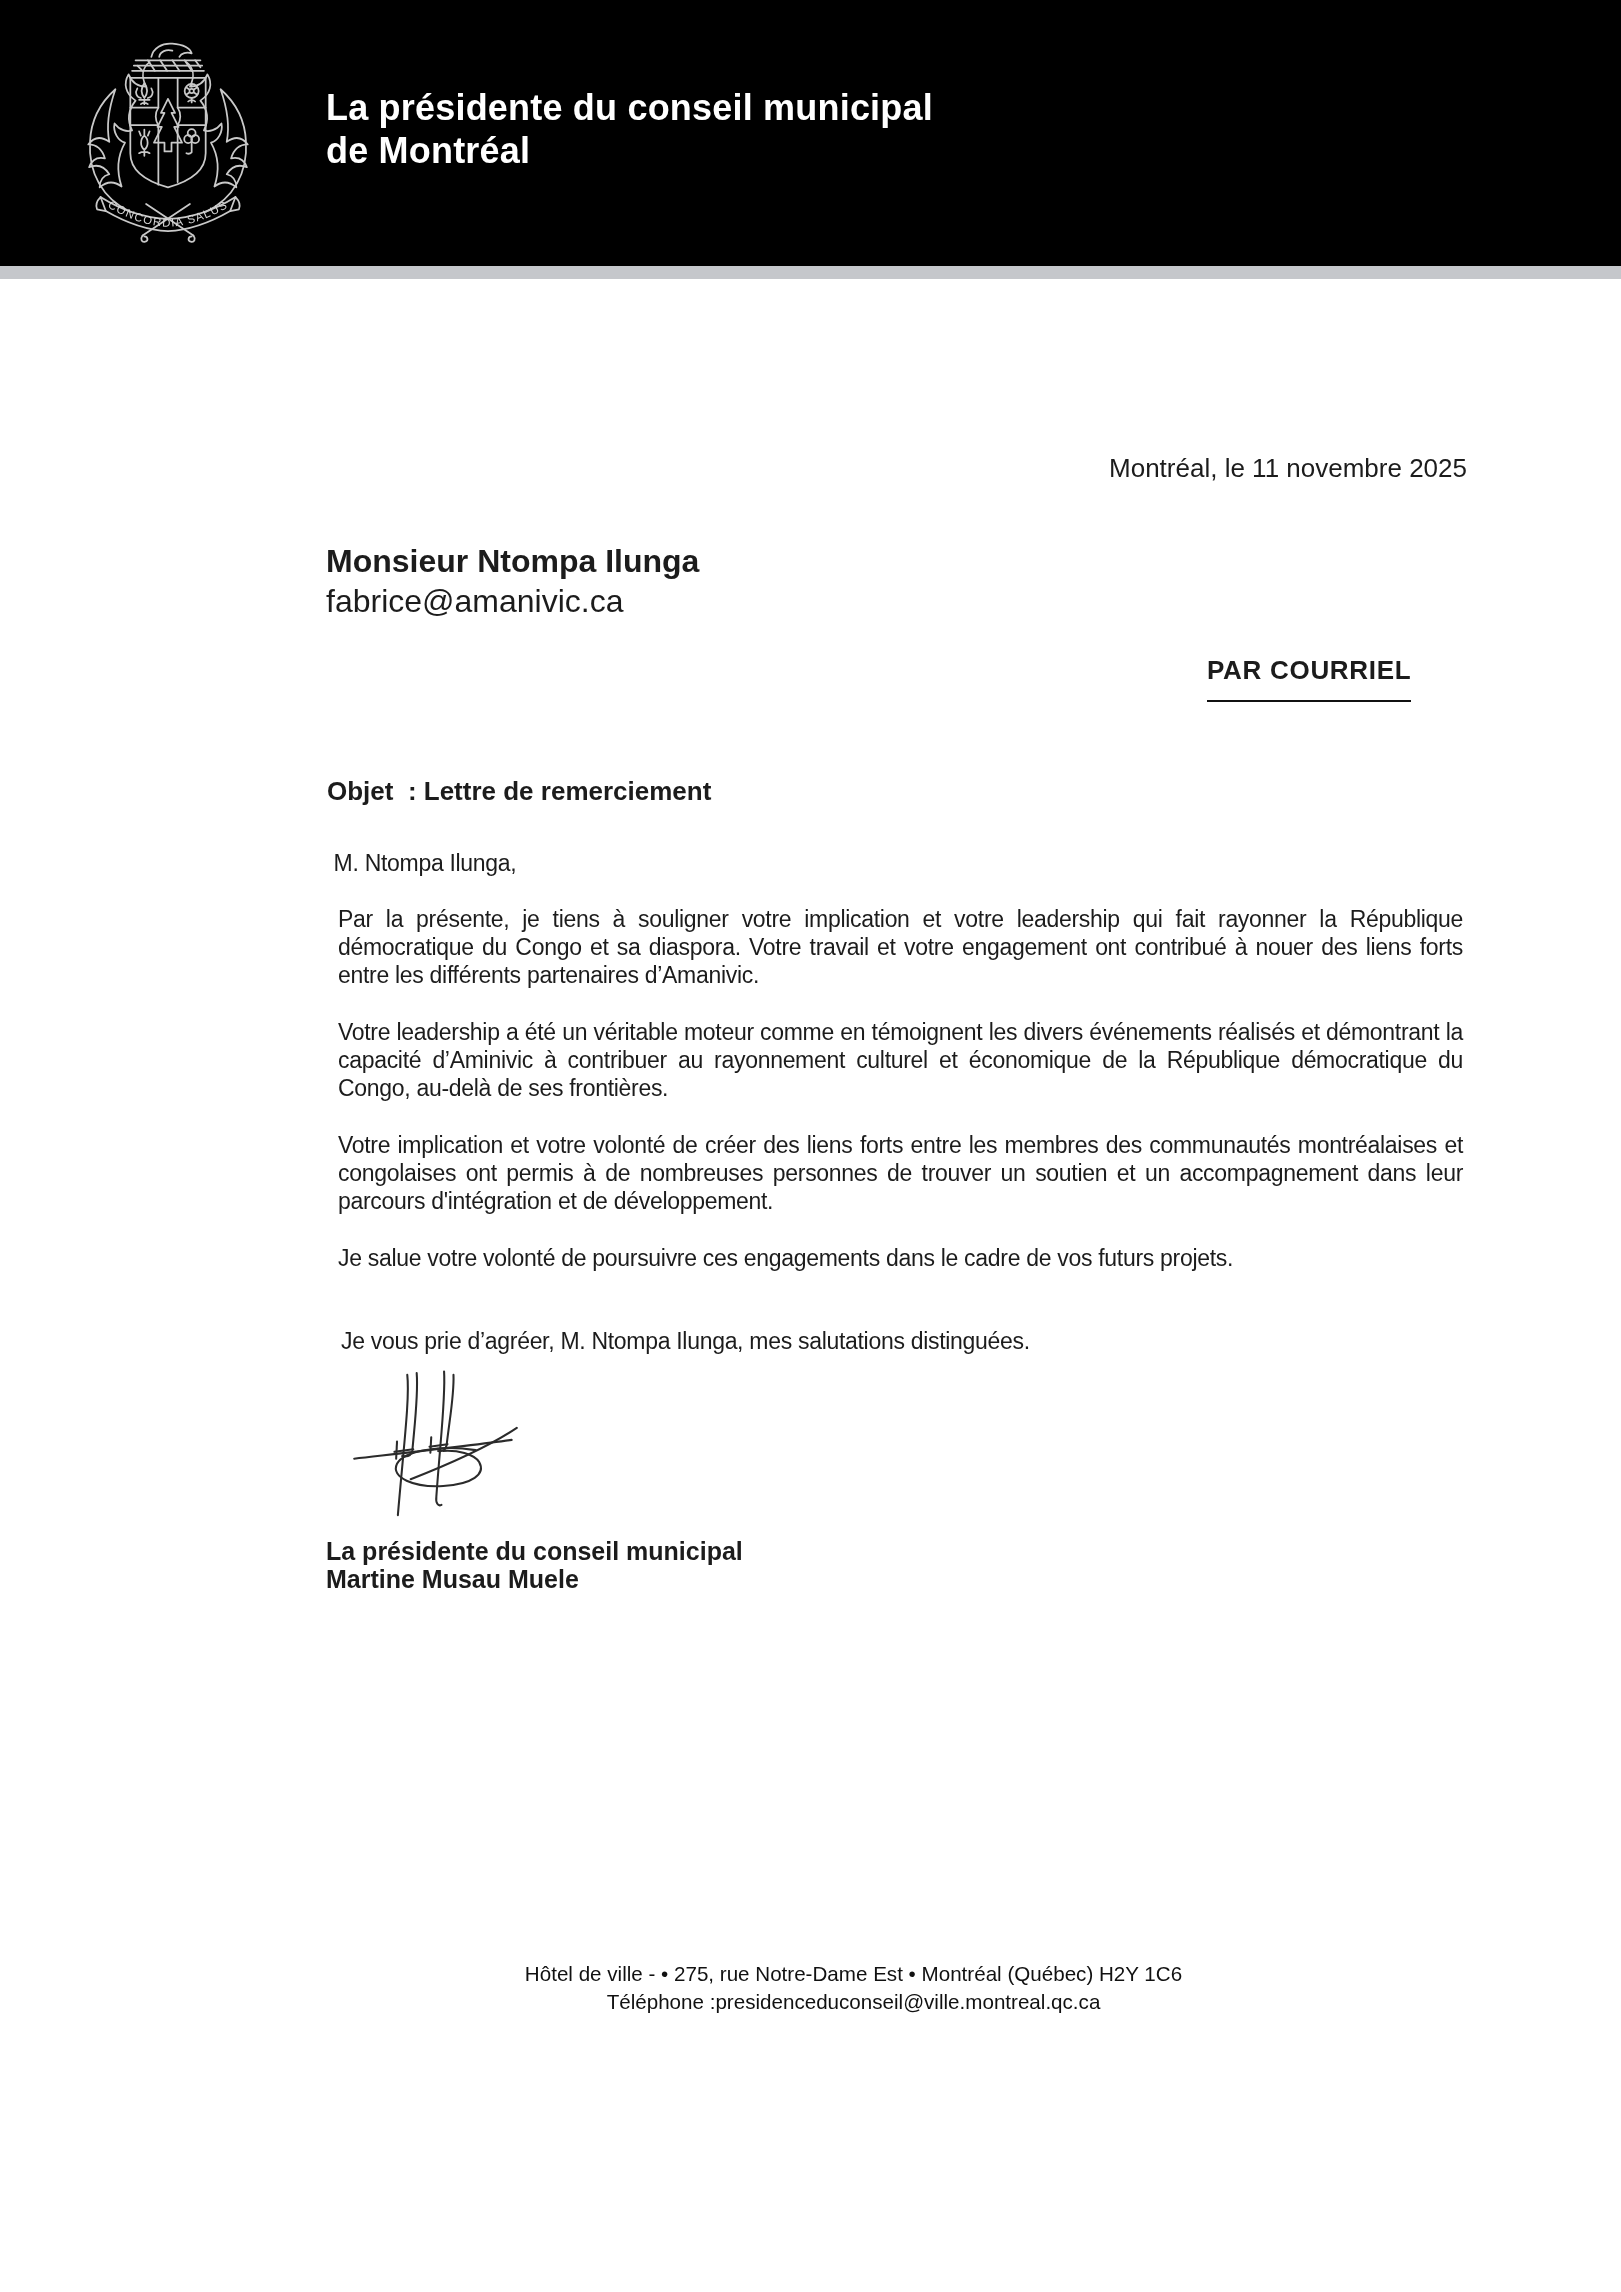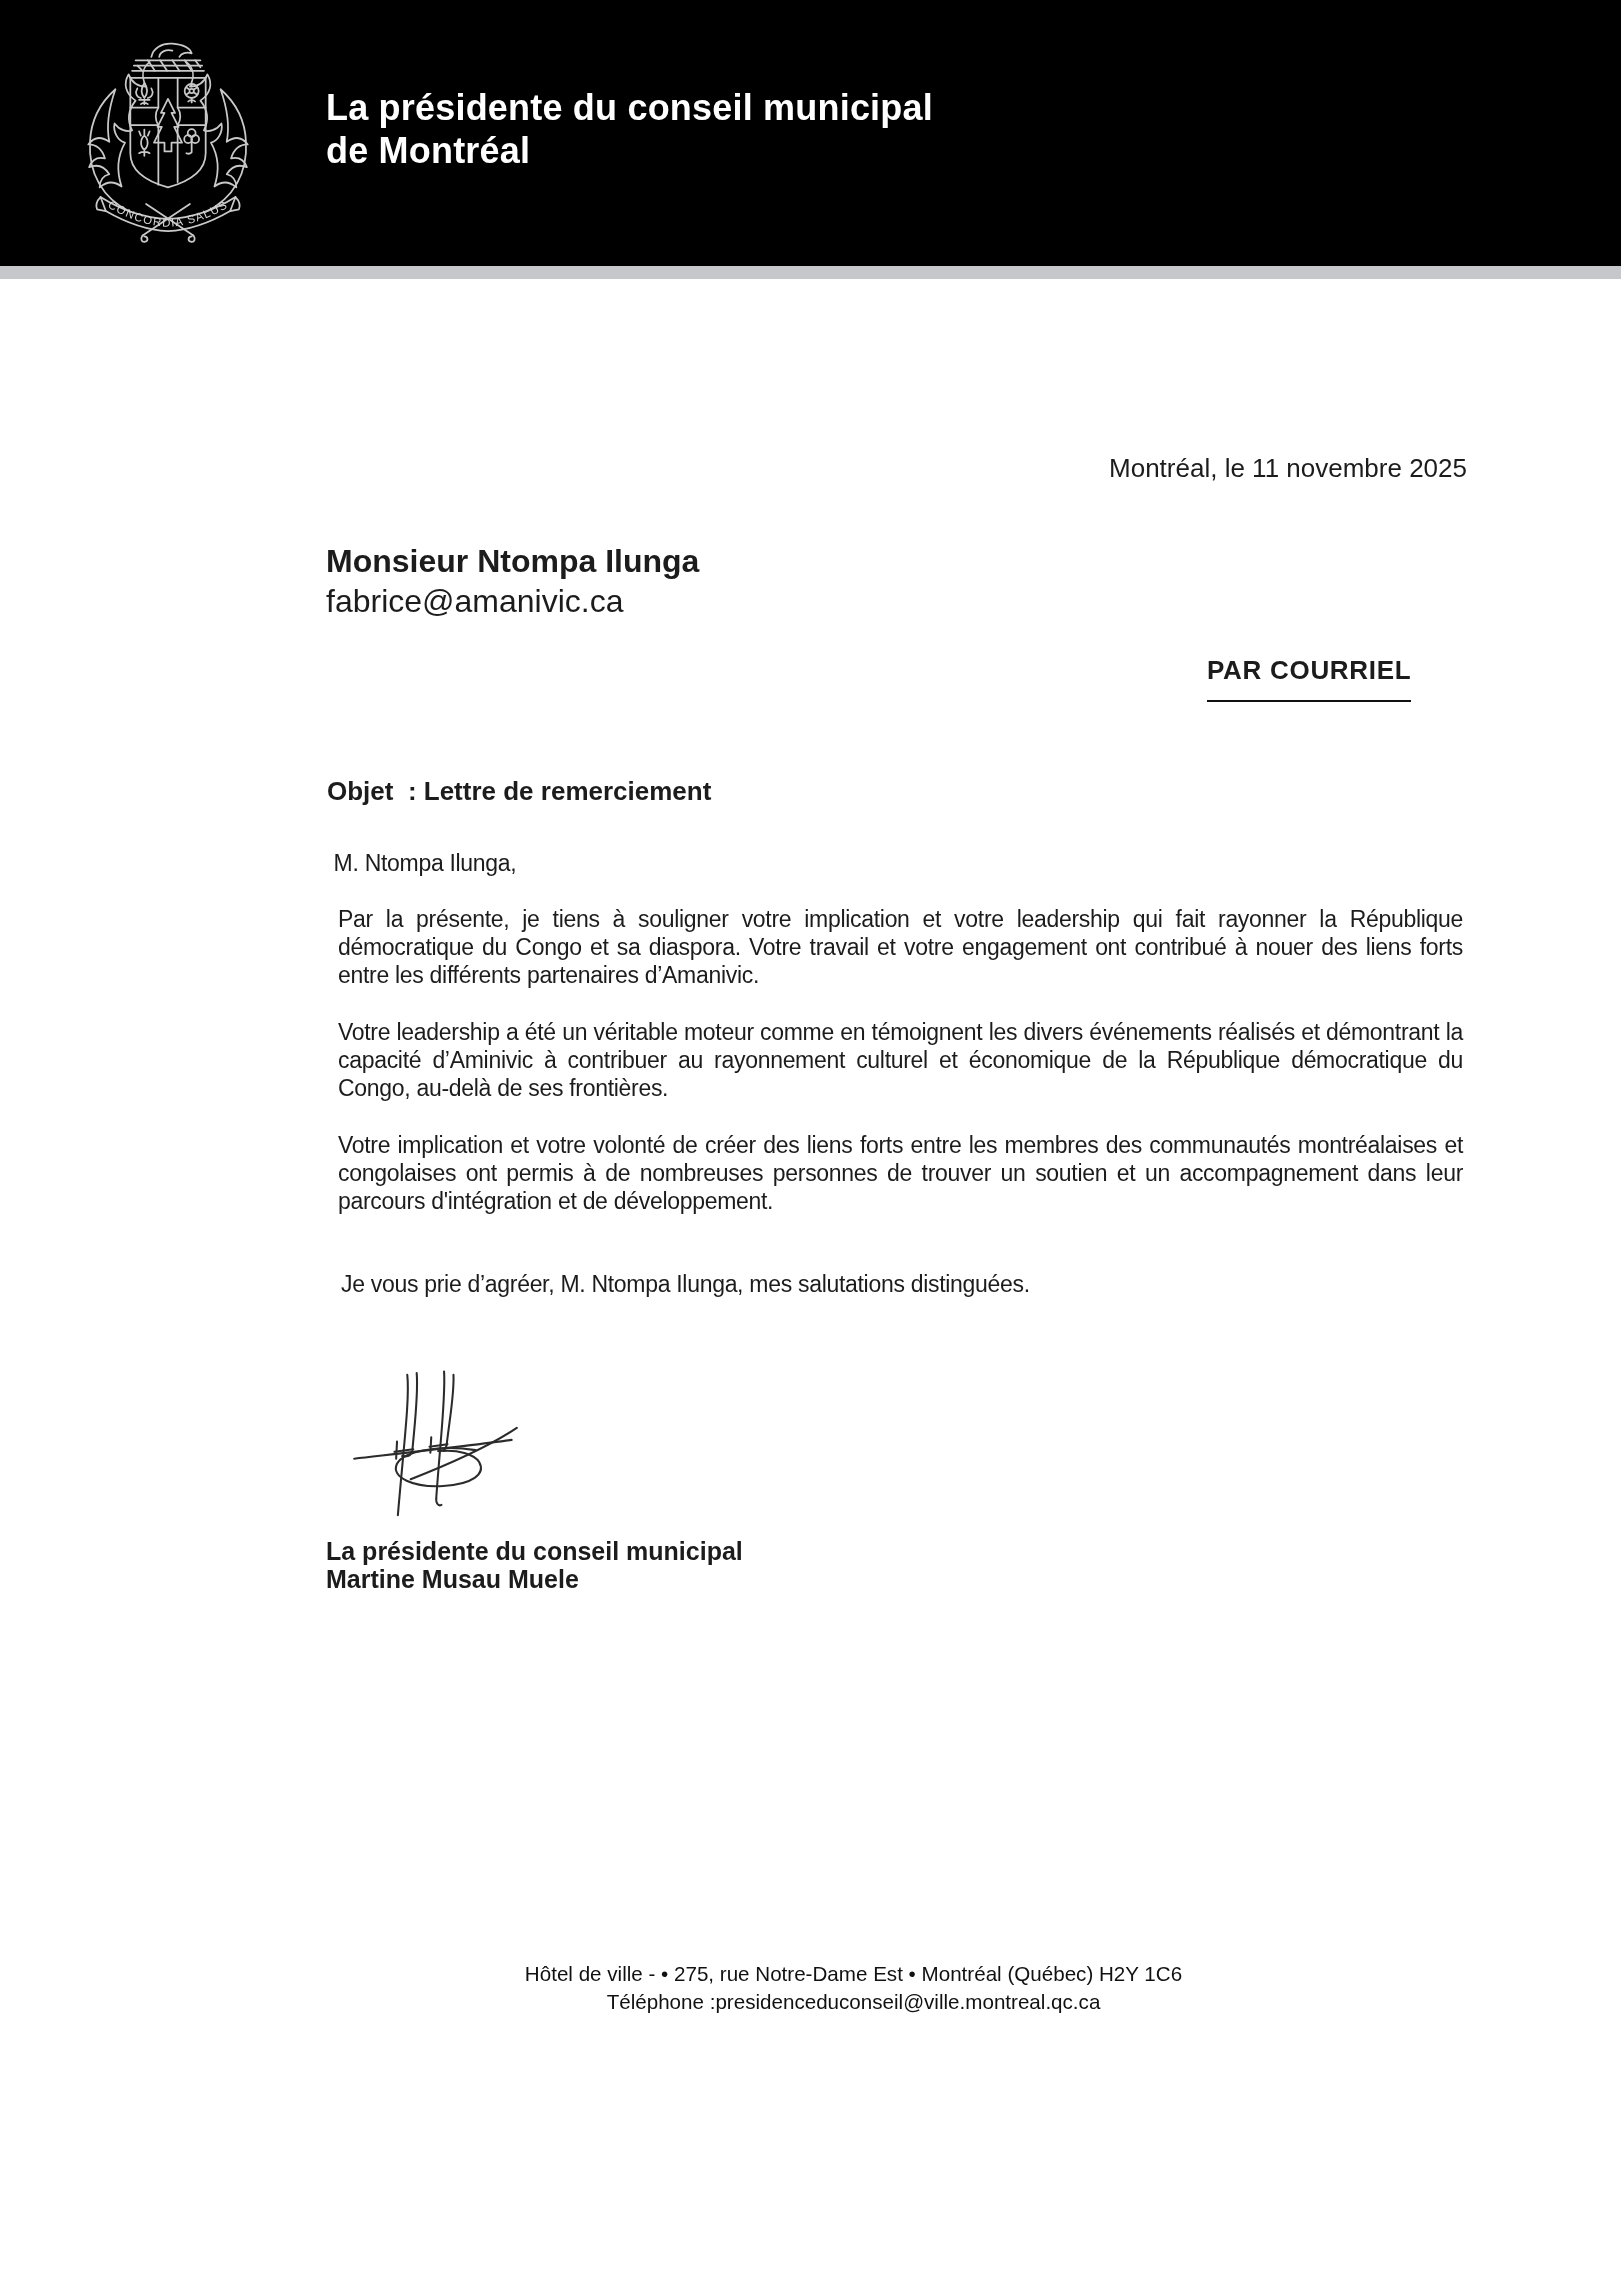--- a/index.html
+++ b/index.html
@@ -154,20 +154,21 @@
 
   <div class="delivery-method">PAR COURRIEL</div>
 
   <div class="subject-line">Objet  : Lettre de remerciement</div>
 
   <div class="body-block">
     <p class="salutation">M. Ntompa Ilunga,</p>
     <p class="para">Par la présente, je tiens à souligner votre implication et votre leadership qui fait rayonner la République démocratique du Congo et sa diaspora. Votre travail et votre engagement ont contribué à nouer des liens forts entre les différents partenaires d’Amanivic.</p>
     <p class="para">Votre leadership a été un véritable moteur comme en témoignent les divers événements réalisés et démontrant la capacité d’Aminivic à contribuer au rayonnement culturel et économique de la République démocratique du Congo, au-delà de ses frontières.</p>
     <p class="para">Votre implication et votre volonté de créer des liens forts entre les membres des communautés montréalaises et congolaises ont permis à de nombreuses personnes de trouver un soutien et un accompagnement dans leur parcours d'intégration et de développement.</p>
+    <p class="para">Je salue votre volonté de poursuivre ces engagements dans le cadre de vos futurs projets.</p>
     <p class="closing">Je vous prie d’agréer, M. Ntompa Ilunga, mes salutations distinguées.</p>
   </div>
 
   <svg class="signature" viewBox="0 0 220 180" xmlns="http://www.w3.org/2000/svg">
     <g stroke="#2b2b2b" stroke-width="2.4" fill="none" stroke-linecap="round" stroke-linejoin="round">
       <path d="M70,8 C73,34 66,90 59,172"></path>
       <path d="M81,6 C83,30 79,62 76,96 C75,102 70,104 64,103"></path>
       <path d="M55,98 L77,95"></path>
       <path d="M58,86 L57,106"></path>
       <path d="M113,4 C115,34 109,80 104,150 C103,158 106,162 110,160"></path>

